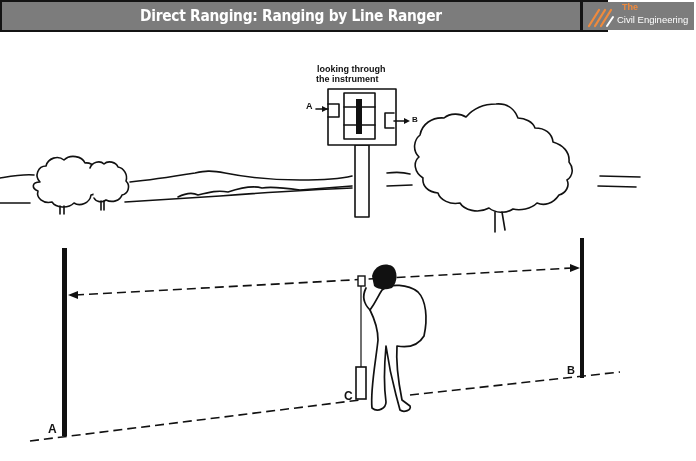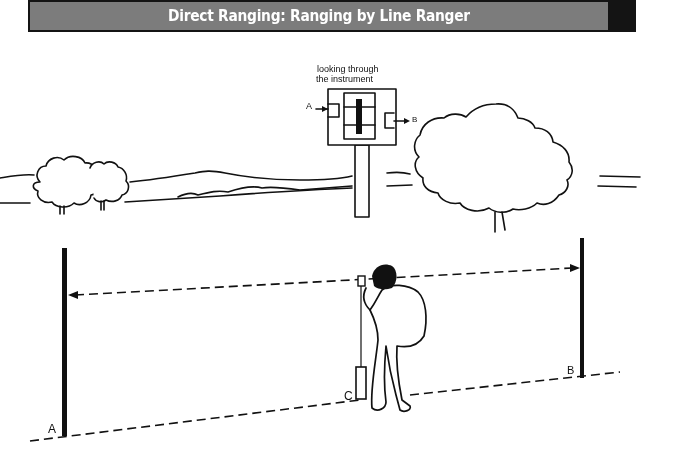--- a/index.html
+++ b/index.html
@@ -1,32 +1,46 @@
 <!DOCTYPE html>
 <html><head>
 <meta charset="utf-8">
 <style>
   html,body{margin:0;padding:0;background:#fff;}
   body{width:696px;height:461px;position:relative;overflow:hidden;font-family:"DejaVu Sans",sans-serif;}
-  .header{position:absolute;left:0;top:0;width:608px;height:32px;background:#141414;margin-left:28px;}
+  .header{position:absolute;left:0;top:0;width:608px;height:32px;background:#141414;}
   .title-bar{position:absolute;left:2px;top:2px;width:578px;height:28px;background:#7c7c7c;display:flex;align-items:center;justify-content:center;}
   .title-text{color:#fff;font-family:"DejaVu Sans",sans-serif;font-weight:bold;font-size:15px;letter-spacing:-0.3px;transform:scaleX(0.92);}
   .logo{position:absolute;left:583px;top:2px;width:111px;height:28px;background:#7c7c7c;}
   .logo-the{position:absolute;left:39px;top:0px;color:#f08a3c;font-size:9px;font-weight:bold;font-family:"Liberation Sans",sans-serif;}
   .logo-civil{position:absolute;left:34px;top:12px;color:#fff;font-size:9.5px;font-family:"Liberation Sans",sans-serif;white-space:nowrap;}
   .logo-mark{position:absolute;left:4px;top:4px;}
   svg.scene{position:absolute;left:0;top:32px;}
-  .lbl{position:absolute;font-family:"Liberation Sans",sans-serif;font-weight:normal;color:#111;}
+  .lbl{position:absolute;font-family:"Liberation Sans",sans-serif;font-weight:bold;color:#111;}
 </style>
 </head>
 <body>
 
 <div class="header">
   <div class="title-bar">
     <span class="title-text">Direct Ranging: Ranging by Line Ranger</span>
+  </div>
+  <div class="logo">
+    <svg class="logo-mark" width="30" height="22" viewBox="0 0 30 22">
+      <g stroke="#f08a3c" stroke-width="2.2" stroke-linecap="round">
+        <line x1="2" y1="20" x2="12" y2="4"></line>
+        <line x1="8" y1="20" x2="18" y2="4"></line>
+        <line x1="14" y1="20" x2="24" y2="4"></line>
+      </g>
+      <g stroke="#fff" stroke-width="2" stroke-linecap="round">
+        <line x1="20" y1="20" x2="26" y2="11"></line>
+      </g>
+    </svg>
+    <span class="logo-the">The</span>
+    <span class="logo-civil">Civil Engineering</span>
   </div>
 </div>
 
 <svg class="scene" width="696" height="429" viewBox="0 32 696 429" xmlns="http://www.w3.org/2000/svg">
   <g fill="none" stroke="#111" stroke-width="1.6" stroke-linecap="round" stroke-linejoin="round">
 
     <path d="M0 178 C12 176 22 174 34 175 M130 182 C150 180 170 177 195 173 C205 171 210 170 225 173 C245 177 270 180 300 180 C320 180 340 179 352 176"></path>
     <path d="M0 203 L30 203 M125 202 C160 200 190 198 220 196 C260 193 300 190 352 188"></path>
     <path d="M178 197 C186 193 192 192 198 195 C210 192 218 190 228 192 C240 188 252 185 262 188 C272 186 286 188 300 190 L352 186"></path>
     <path d="M387 173 C395 172 403 172 410 174"></path>

